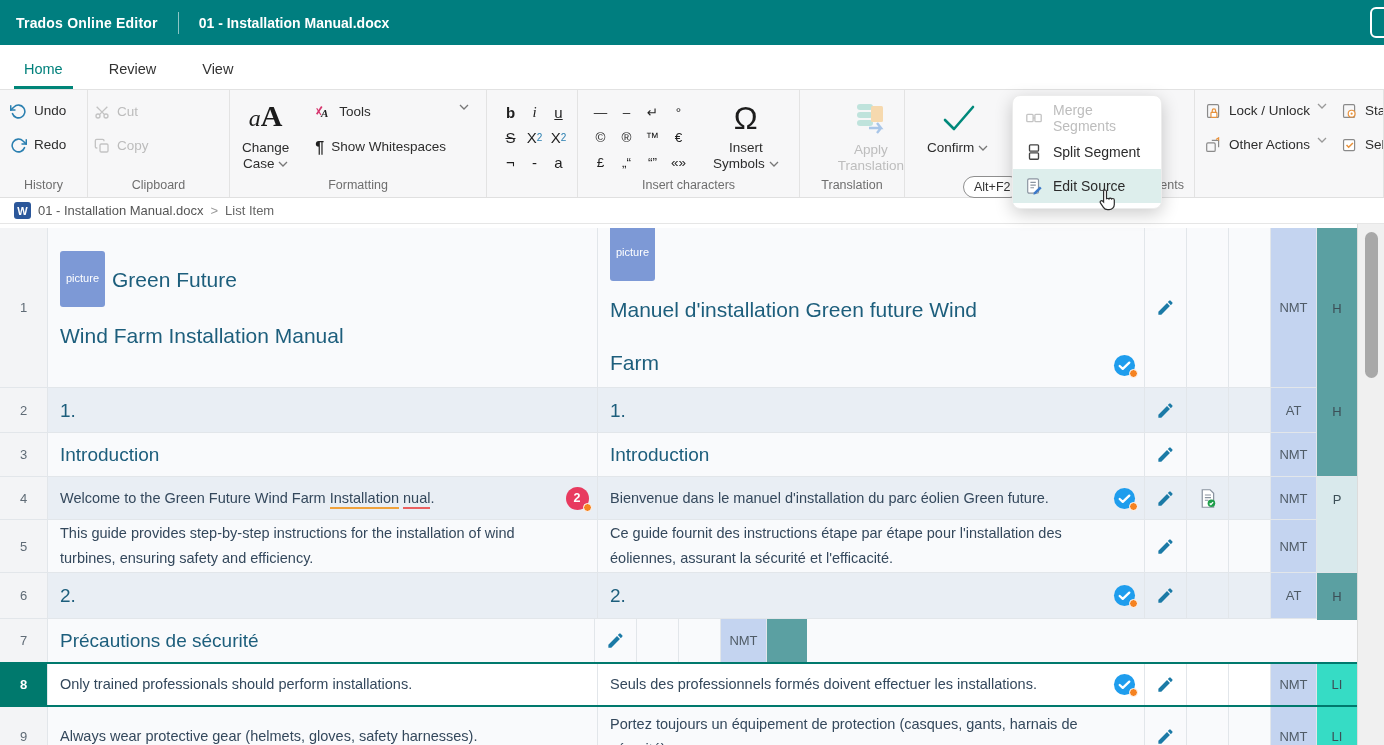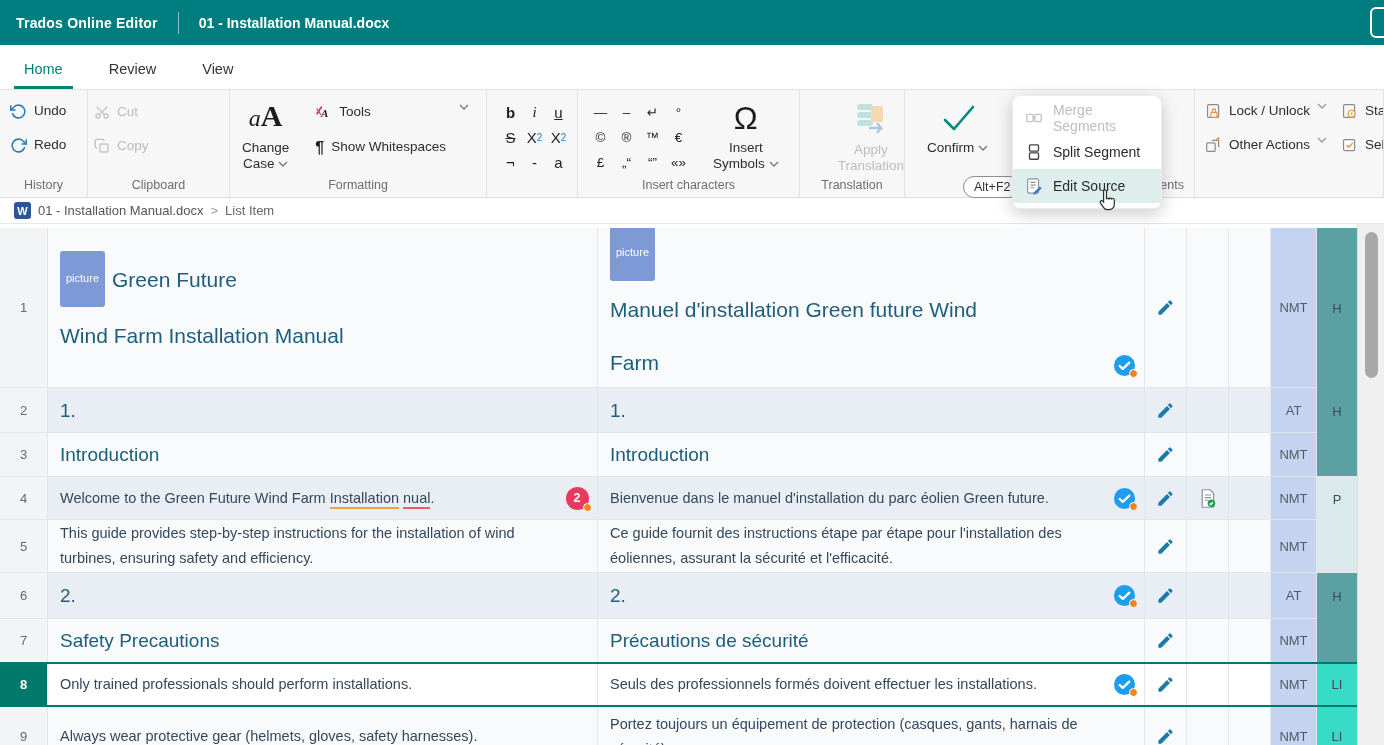--- a/index.html
+++ b/index.html
@@ -647,28 +647,20 @@
             </svg>
           </div>
         </div>
         <div class="cell c-icon"></div>
         <div class="cell c-icon"></div>
         <div class="cell c-origin">AT</div>
         <div class="cell c-struct st-h st-cont">H</div>
       </div>
       <div class="row h" style="height: 44px; background: rgb(249, 250, 252);">
         <div class="cell c-num">7</div>
-        <div class="cell c-src">
-          <div class="txtcell">
-            <div class="cell-text">
-              <div class="line"><span>Safety Precautions</span></div>
-            </div>
-          </div>
-          <div class="badge-area"></div>
-        </div>
         <div class="cell c-tgt">
           <div class="txtcell">
             <div class="cell-text">
               <div class="line"><span>Précautions de sécurité</span></div>
             </div>
           </div>
           <div class="badge-area"></div>
         </div>
         <div class="cell c-icon">
           <div class="pencilbtn">

